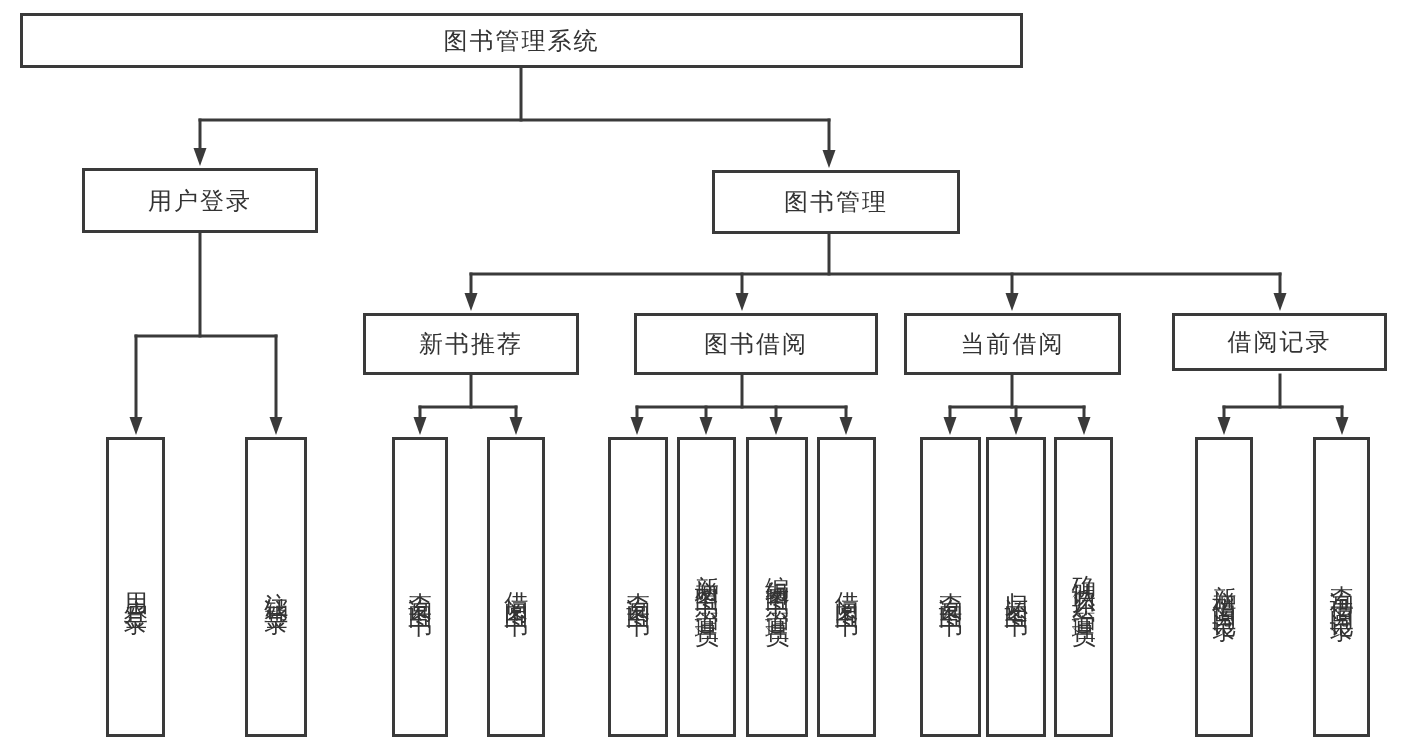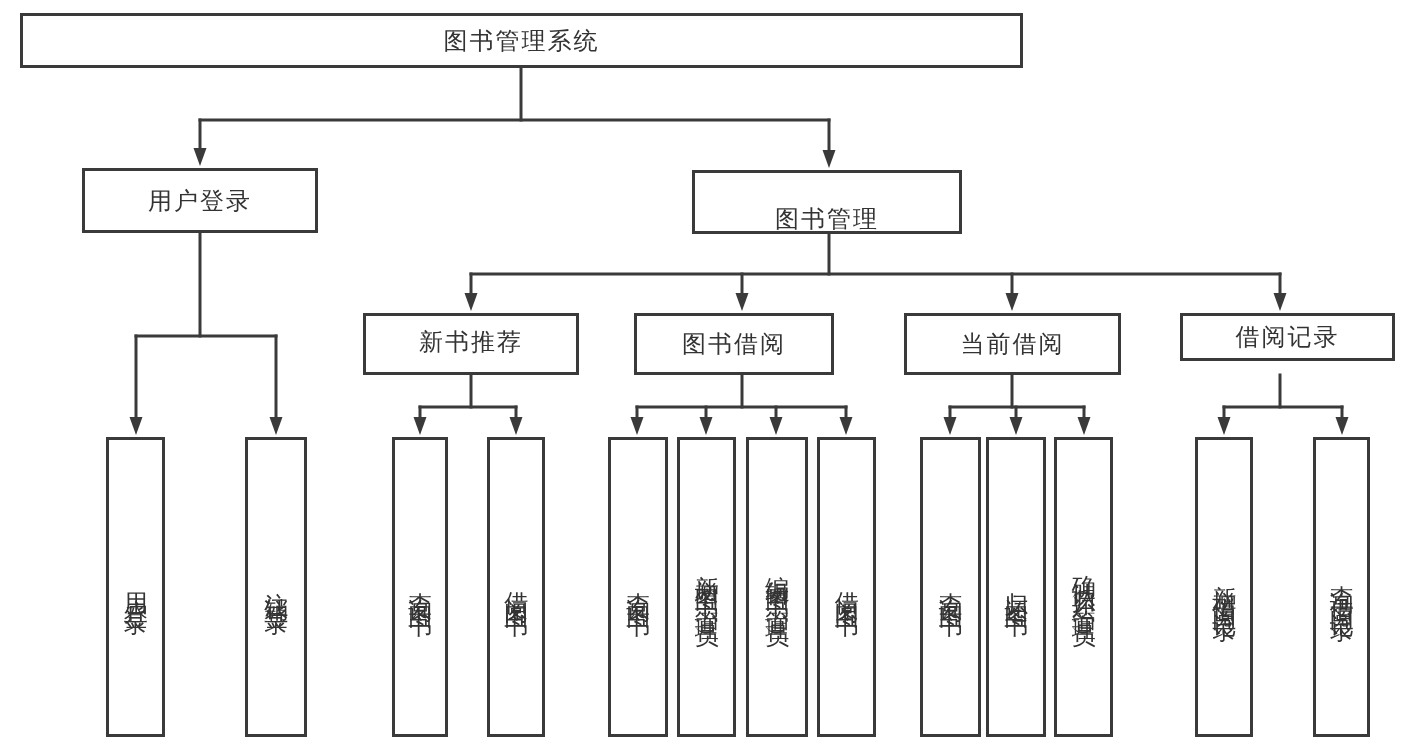--- a/index.html
+++ b/index.html
@@ -99,33 +99,33 @@
       <polygon points="1224,435 1217.5,417 1230.5,417" fill="#3a3a3a"></polygon>
       <line x1="1342" y1="407" x2="1342" y2="421" stroke="#3a3a3a" stroke-width="3" stroke-linecap="square"></line>
       <polygon points="1342,435 1335.5,417 1348.5,417" fill="#3a3a3a"></polygon>
     </svg>
 <div class="node h" style="left: 20px; top: 13px; width: 1003px; height: 55px; justify-content: center;">
       <span class="node-label">图书管理系统</span>
     </div>
     <div class="node h" style="left: 82px; top: 168px; width: 236px; height: 65px;">
       <span class="node-label">用户登录</span>
     </div>
-    <div class="node h" style="left: 692px; top: 170px; width: 270px; height: 64px; align-items: flex-end;">
+    <div class="node h" style="left: 712px; top: 170px; width: 248px; height: 64px;">
       <span class="node-label">图书管理</span>
     </div>
-    <div class="node h" style="left: 363px; top: 313px; width: 216px; height: 62px; font-family: Liberation Mono, monospace;">
+    <div class="node h" style="left: 363px; top: 313px; width: 216px; height: 62px;">
       <span class="node-label">新书推荐</span>
     </div>
-    <div class="node h" style="left: 634px; top: 313px; width: 200px; height: 62px;">
+    <div class="node h" style="left: 634px; top: 313px; width: 244px; height: 62px;">
       <span class="node-label">图书借阅</span>
     </div>
     <div class="node h" style="left: 904px; top: 313px; width: 217px; height: 62px;">
       <span class="node-label">当前借阅</span>
     </div>
-    <div class="node h" style="left: 1172px; top: 313px; width: 215px; height: 48px; margin-left: 8px;">
+    <div class="node h" style="left: 1172px; top: 313px; width: 215px; height: 58px;">
       <span class="node-label">借阅记录</span>
     </div>
     <div class="node v" style="left: 106px; top: 437px; width: 59px; height: 300px;">
       <span class="node-label">用户登录</span>
     </div>
     <div class="node v" style="left: 245px; top: 437px; width: 62px; height: 300px;">
       <span class="node-label">注销登录</span>
     </div>
     <div class="node v" style="left: 392px; top: 437px; width: 56px; height: 300px;">
       <span class="node-label">查询图书</span>

